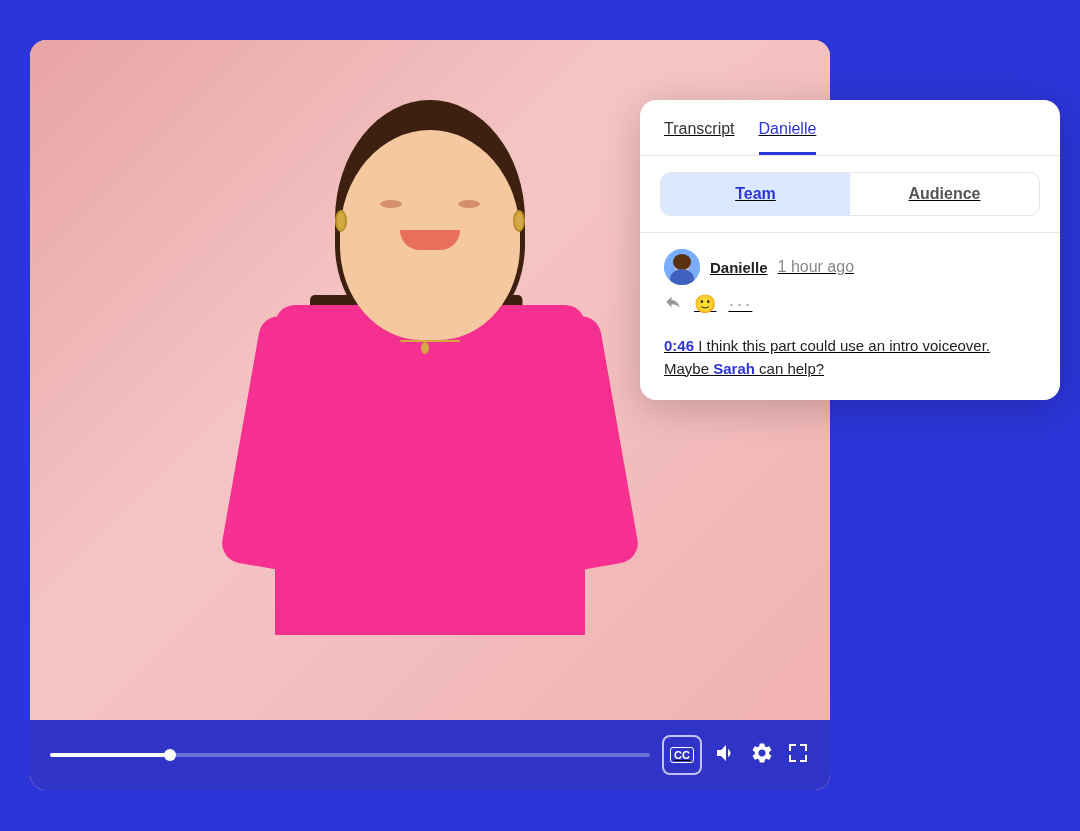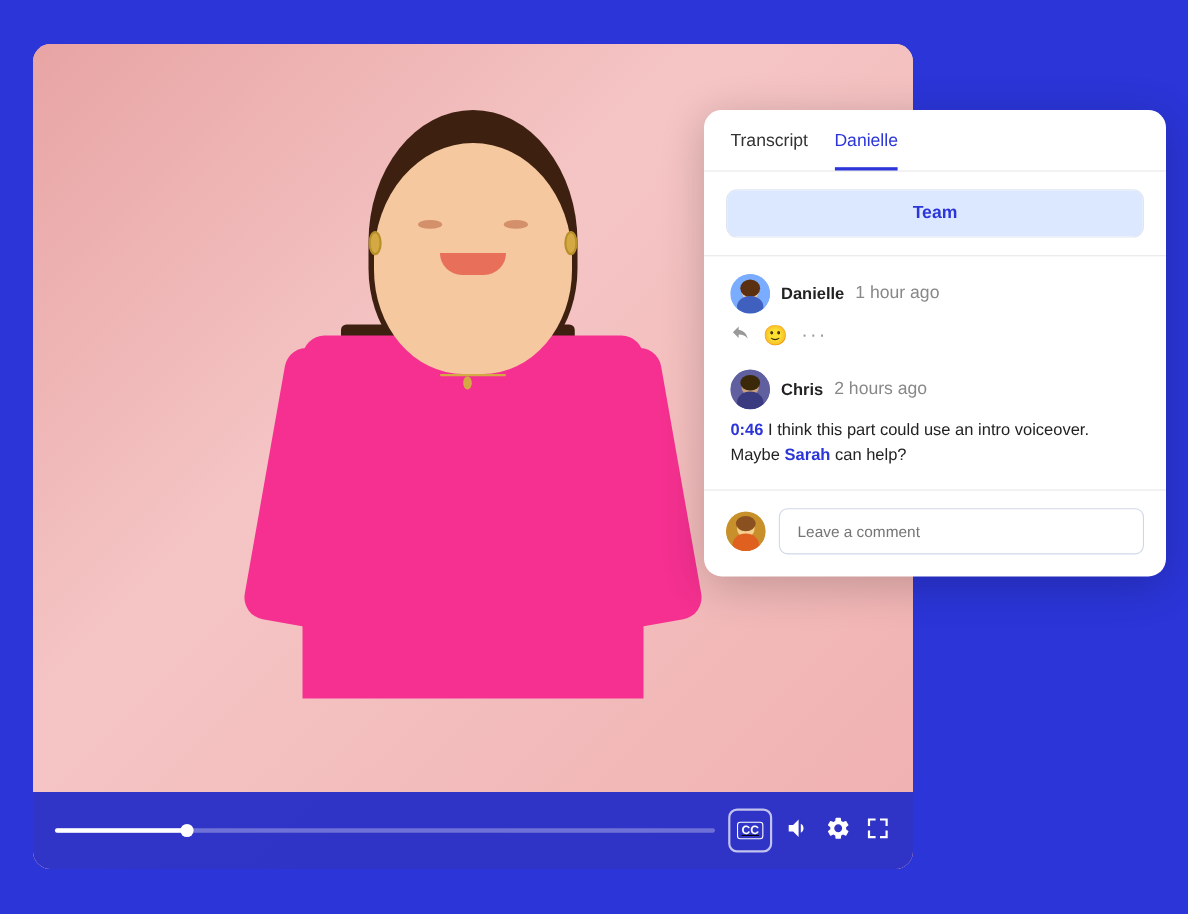--- a/index.html
+++ b/index.html
@@ -197,20 +197,21 @@
     .comments-panel {
       position: absolute;
       top: 100px;
       right: 20px;
       width: 420px;
       background: white;
       border-radius: 16px;
       box-shadow: 0 8px 40px rgba(0,0,0,0.2);
       z-index: 15;
       overflow: hidden;
+      text-decoration: underline;
     }
 
     .panel-tabs {
       display: flex;
       padding: 20px 24px 0;
       border-bottom: 1px solid #e8e8e8;
       gap: 24px;
     }
 
     .panel-tab {
@@ -447,20 +448,21 @@
 
   <div class="panel-tabs">
     <div class="panel-tab">Transcript</div>
     <div class="panel-tab active">Danielle</div>
   </div>
 
   <div class="panel-body">
 
     <div class="audience-toggle">
       <button class="toggle-btn active">Team</button>
+      <button class="toggle-btn inactive">Audience</button>
     </div>
 
     <div class="panel-divider"></div>
 
     <div class="comment-item">
       <div class="comment-header">
         <div class="avatar avatar-danielle">
           <svg width="36" height="36" viewBox="0 0 36 36">
             <circle cx="18" cy="18" r="18" fill="#7aadff"></circle>
             <ellipse cx="18" cy="15" rx="8" ry="9" fill="#f5c8a0"></ellipse>
@@ -476,45 +478,22 @@
           <svg width="18" height="18" viewBox="0 0 24 24" fill="#999">
             <path d="M10 9V5l-7 7 7 7v-4.1c5 0 8.5 1.6 11 5.1-1-5-4-10-11-11z"></path>
           </svg>
         </span>
         <span class="action-icon" title="React" style="font-size:18px;">🙂</span>
         <span class="action-icon" title="More" style="font-size:18px;letter-spacing:2px;">···</span>
       </div>
     </div>
 
     <div class="comment-item">
-      <div class="comment-header">
-        <div class="avatar avatar-chris">
-          <svg width="36" height="36" viewBox="0 0 36 36">
-            <circle cx="18" cy="18" r="18" fill="#6060a0"></circle>
-            <ellipse cx="18" cy="15" rx="8" ry="9" fill="#c8a080"></ellipse>
-            <ellipse cx="18" cy="12" rx="9" ry="7" fill="#3a2808"></ellipse>
-            <ellipse cx="18" cy="30" rx="12" ry="10" fill="#3a3a80"></ellipse>
-          </svg>
-        </div>
-        <span class="comment-author">Chris</span>
-        <span class="comment-time">2 hours ago</span>
-      </div>
       <div class="comment-text">
         <span class="comment-timestamp">0:46</span>
         <span> I think this part could use an intro voiceover. Maybe </span>
         <span class="mention">Sarah</span>
         <span> can help?</span>
       </div>
     </div>
 
-    <div class="comment-input-area">
-      <div class="avatar avatar-user">
-        <svg width="36" height="36" viewBox="0 0 36 36">
-          <circle cx="18" cy="18" r="18" fill="#c8902a"></circle>
-          <ellipse cx="18" cy="15" rx="8" ry="9" fill="#f5d090"></ellipse>
-          <ellipse cx="18" cy="11" rx="9" ry="7" fill="#8b5020"></ellipse>
-          <ellipse cx="18" cy="30" rx="12" ry="10" fill="#e06020"></ellipse>
-        </svg>
-      </div>
-      <input class="comment-input" type="text" placeholder="Leave a comment" style="">
-    </div>
   </div>
 </div>
 
 </body></html>

